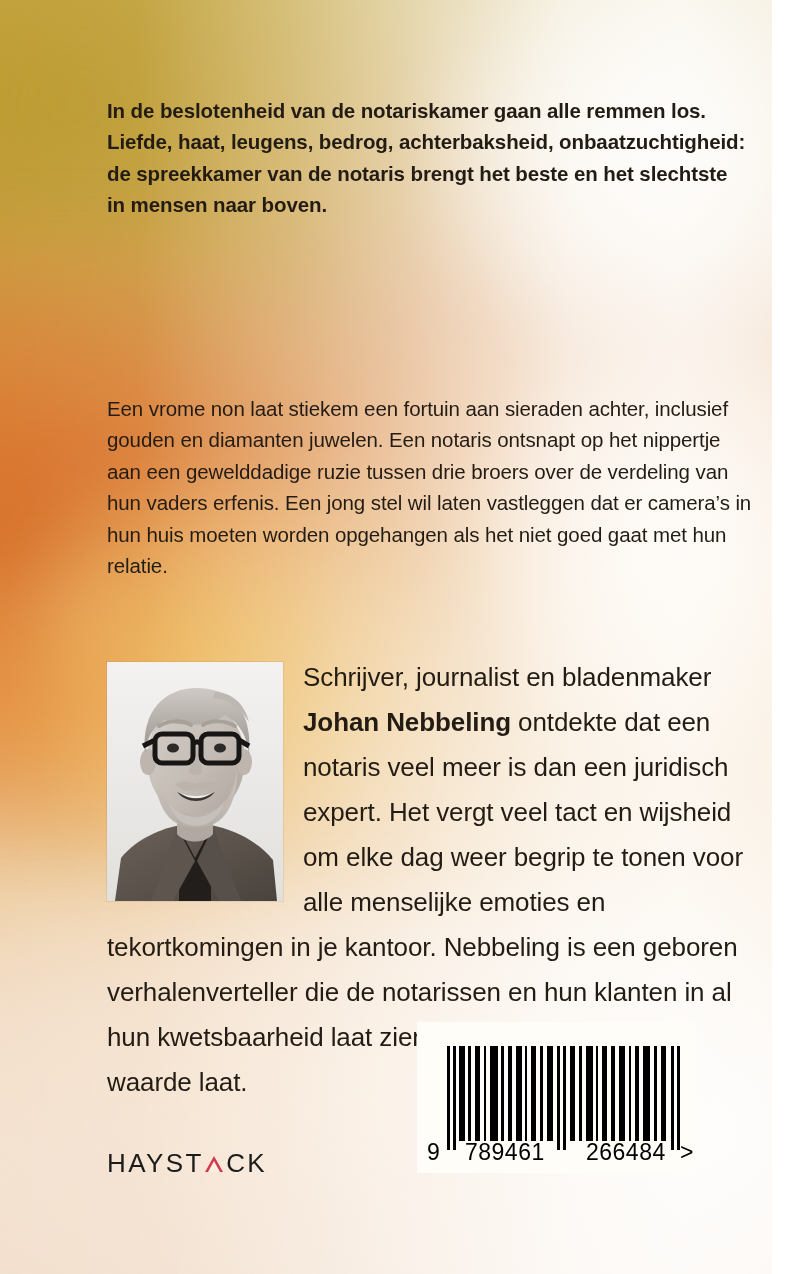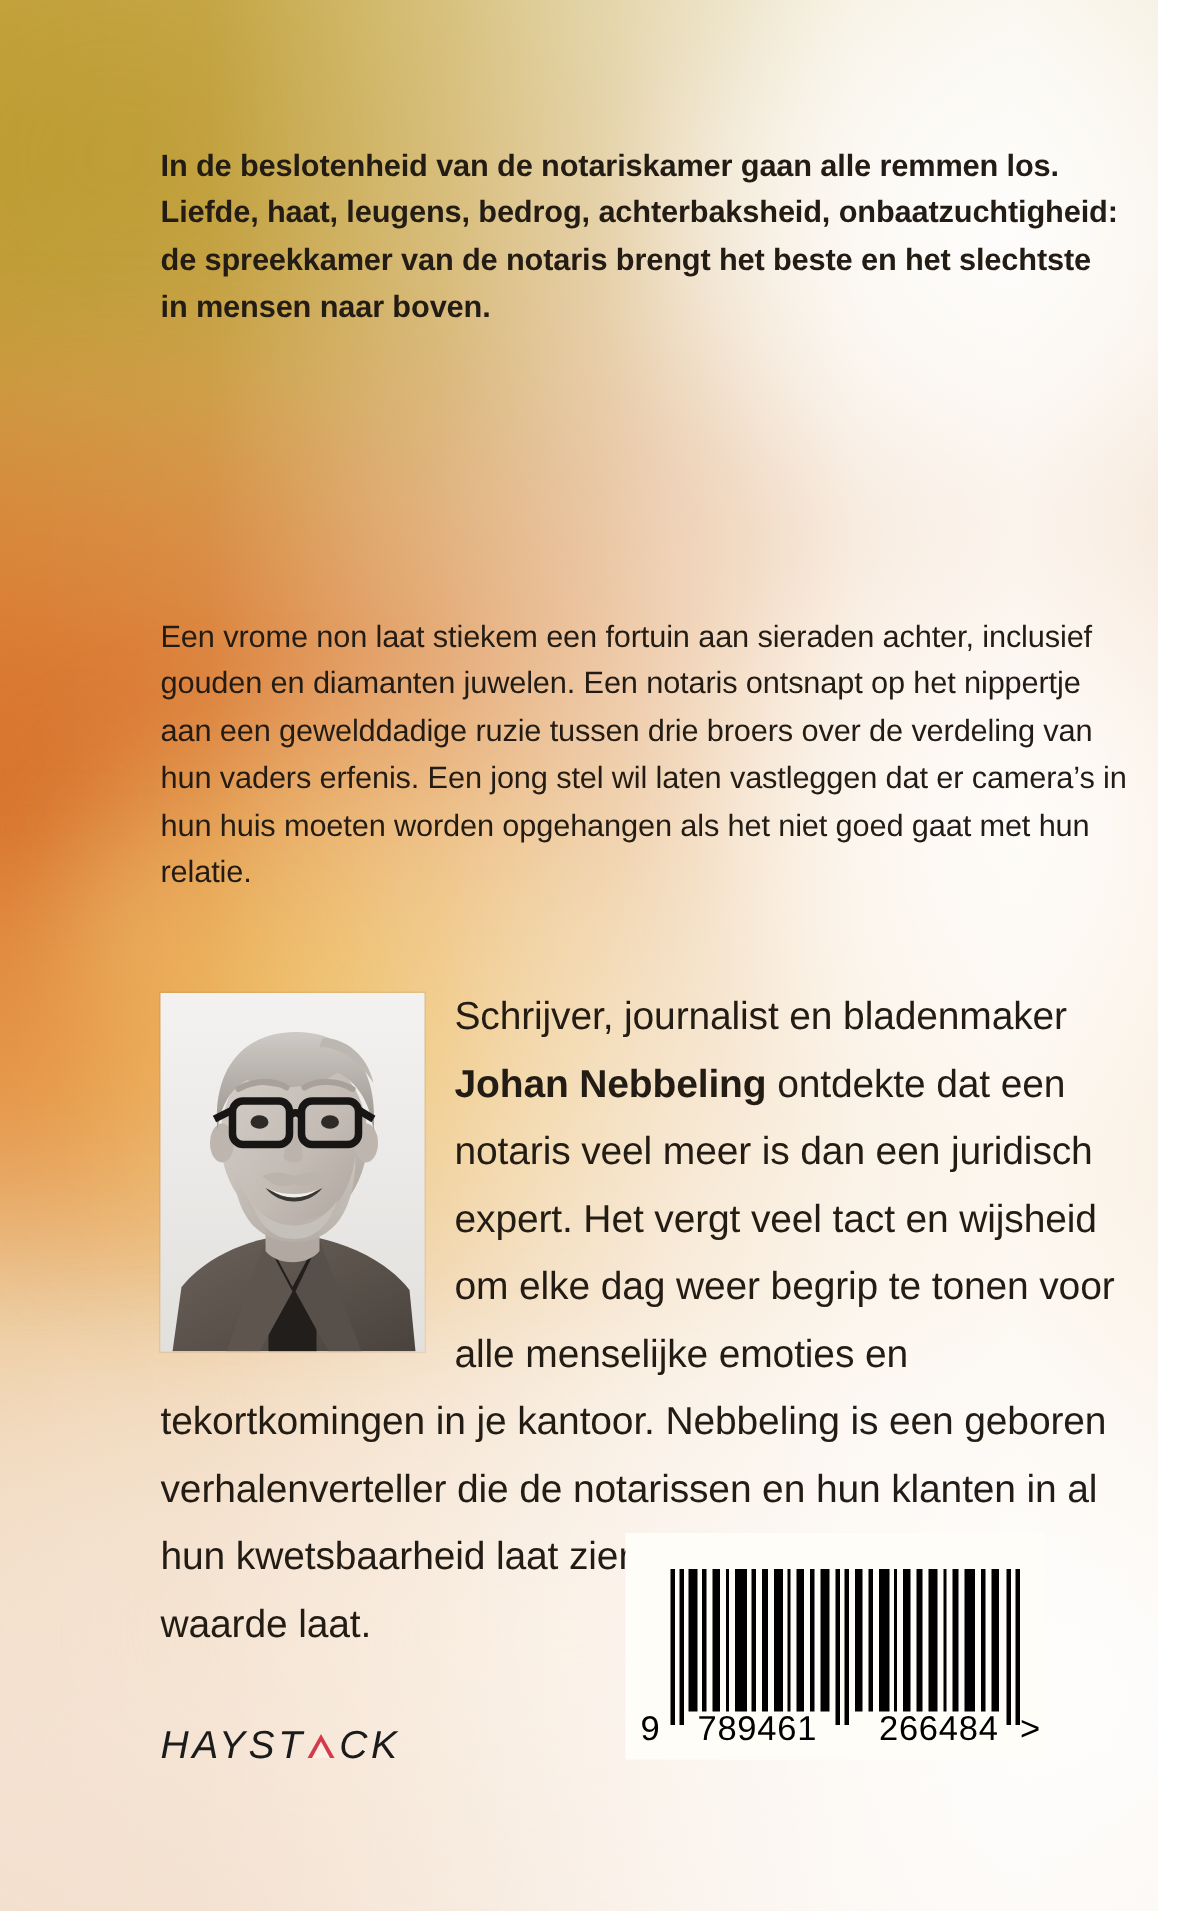--- a/index.html
+++ b/index.html
@@ -150,21 +150,21 @@
   .para {
     position: absolute;
     left: 107px;
     width: 648px;
     font-size: 20.5px;
     line-height: 31.5px;
     color: #231c14;
     letter-spacing: -0.1px;
   }
   .para-2 { top: 259px; }
-  .para-3 { top: 388px; }
+  .para-3 { top: 372px; }
 
   
   .author-block {
     position: absolute;
     left: 107px;
     top: 655px;
     width: 648px;
   }
   .author-photo {
     float: left;
@@ -224,21 +224,20 @@
     position: absolute;
     left: 107px;
     top: 1148px;
     height: 30px;
     display: flex;
     align-items: center;
     font-size: 26px;
     letter-spacing: 2.4px;
     color: #1b1b1b;
     font-weight: normal;
-    font-style: italic;
   }
   .logo .tri {
     display: inline-block;
     width: 0; height: 0;
     border-left: 9px solid transparent;
     border-right: 9px solid transparent;
     border-bottom: 16px solid transparent;
     position: relative;
     margin: 0 3.4px 0 1px;
     top: 1px;

